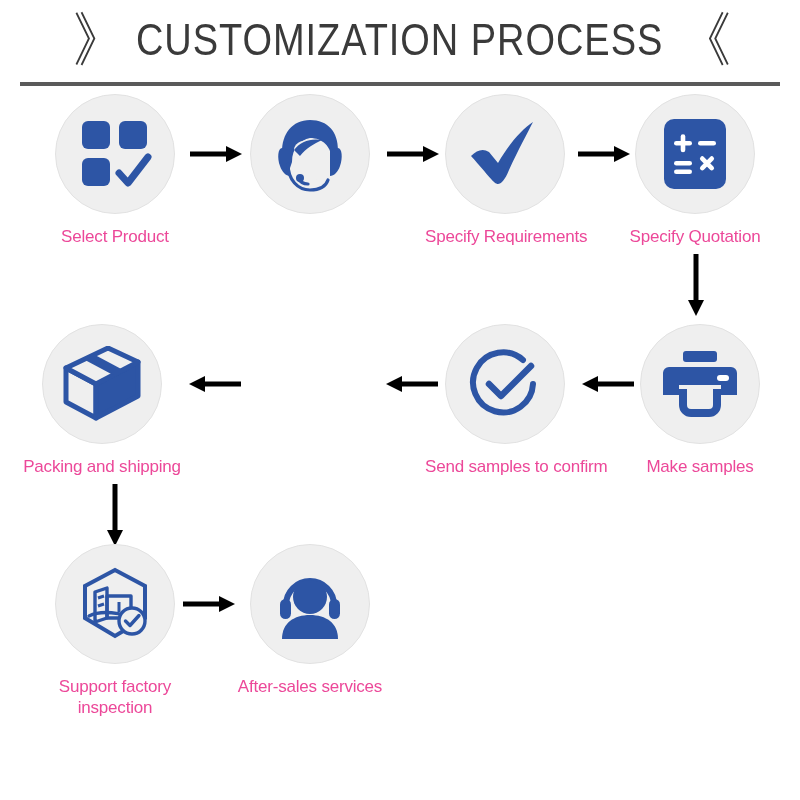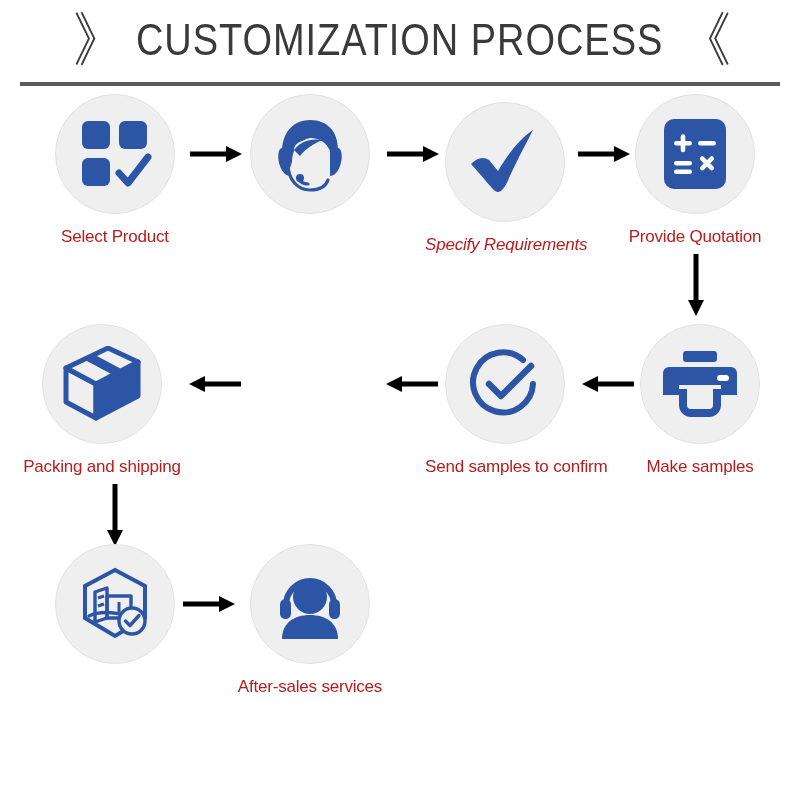--- a/index.html
+++ b/index.html
@@ -77,21 +77,21 @@
     margin: 0 auto;
     display: flex;
     align-items: center;
     justify-content: center;
     box-sizing: border-box;
   }
   .circle svg { display: block; }
   .node-label {
     margin-top: 12px;
     font-size: 17px;
-    color: #b91c1c;
+    color: #ec4899;
     line-height: 1.25;
     font-family: "Liberation Sans", sans-serif;
     letter-spacing: -0.2px;
     white-space: nowrap;
   }
   .node-label.wrap { white-space: normal; }
 
   
   .arrow-h, .arrow-v {
     position: absolute;
@@ -154,21 +154,21 @@
     </div>
   </div>
 
   <div class="arrow-h" style="left:387px; top:58px;">
     <svg width="52" height="20" viewBox="0 0 52 20">
       <line x1="0" y1="10" x2="38" y2="10" stroke="#000" stroke-width="5"></line>
       <polygon points="36,2 52,10 36,18" fill="#000"></polygon>
     </svg>
   </div>
 
-  <div class="node" style="left:425px; top:16px;font-style:italic;">
+  <div class="node" style="left:425px; top:8px;">
     <div class="circle">
       <svg width="76" height="72" viewBox="0 0 76 72">
         <path d="M4 38 C10 32 16 30 22 34 L31 45 C42 26 54 12 66 4
                  C60 16 52 30 42 52 C38 62 34 66 31 66 C27 66 22 58 4 38 Z" fill="#2d55a5"></path>
       </svg>
     </div>
     <div class="node-label">Specify Requirements</div>
   </div>
 
   <div class="arrow-h" style="left:578px; top:58px;">
@@ -188,21 +188,21 @@
 
         <rect x="36" y="24" width="18" height="4.6" rx="2.3" fill="#ffffff"></rect>
 
         <rect x="12" y="44" width="18" height="4.6" rx="2.3" fill="#ffffff"></rect>
         <rect x="12" y="52.5" width="18" height="4.6" rx="2.3" fill="#ffffff"></rect>
 
         <rect x="36" y="44" width="18" height="4.6" rx="2.3" fill="#ffffff" transform="rotate(45 45 46.3)"></rect>
         <rect x="36" y="44" width="18" height="4.6" rx="2.3" fill="#ffffff" transform="rotate(-45 45 46.3)"></rect>
       </svg>
     </div>
-    <div class="node-label">Provide Quotation</div>
+    <div class="node-label">Specify Quotation</div>
   </div>
 
   <div class="arrow-v" style="left:686px; top:168px;">
     <svg width="20" height="62" viewBox="0 0 20 62">
       <line x1="10" y1="0" x2="10" y2="48" stroke="#000" stroke-width="5"></line>
       <polygon points="2,46 18,46 10,62" fill="#000"></polygon>
     </svg>
   </div>
 
   <div class="node" style="left:22px; top:238px;">
@@ -290,20 +290,21 @@
 
         <path d="M30 30 L54 30 L54 52 L30 52 Z" fill="none" stroke="#2d55a5" stroke-width="3.4" stroke-linejoin="round"></path>
         <line x1="42" y1="36" x2="42" y2="46" stroke="#2d55a5" stroke-width="3"></line>
 
         <path d="M12 50 C24 44 44 46 60 54" fill="none" stroke="#2d55a5" stroke-width="3.4" stroke-linecap="round"></path>
 
         <circle cx="55" cy="55" r="13" fill="#efefef" stroke="#2d55a5" stroke-width="3.4"></circle>
         <path d="M48.5 55 L53 59.5 L62 49.5" fill="none" stroke="#2d55a5" stroke-width="3.4" stroke-linecap="round" stroke-linejoin="round"></path>
       </svg>
     </div>
+    <div class="node-label wrap">Support factory inspection</div>
   </div>
 
   <div class="arrow-h" style="left:183px; top:508px;">
     <svg width="52" height="20" viewBox="0 0 52 20">
       <line x1="0" y1="10" x2="38" y2="10" stroke="#000" stroke-width="5"></line>
       <polygon points="36,2 52,10 36,18" fill="#000"></polygon>
     </svg>
   </div>
 
   <div class="node" style="left:230px; top:458px;">

